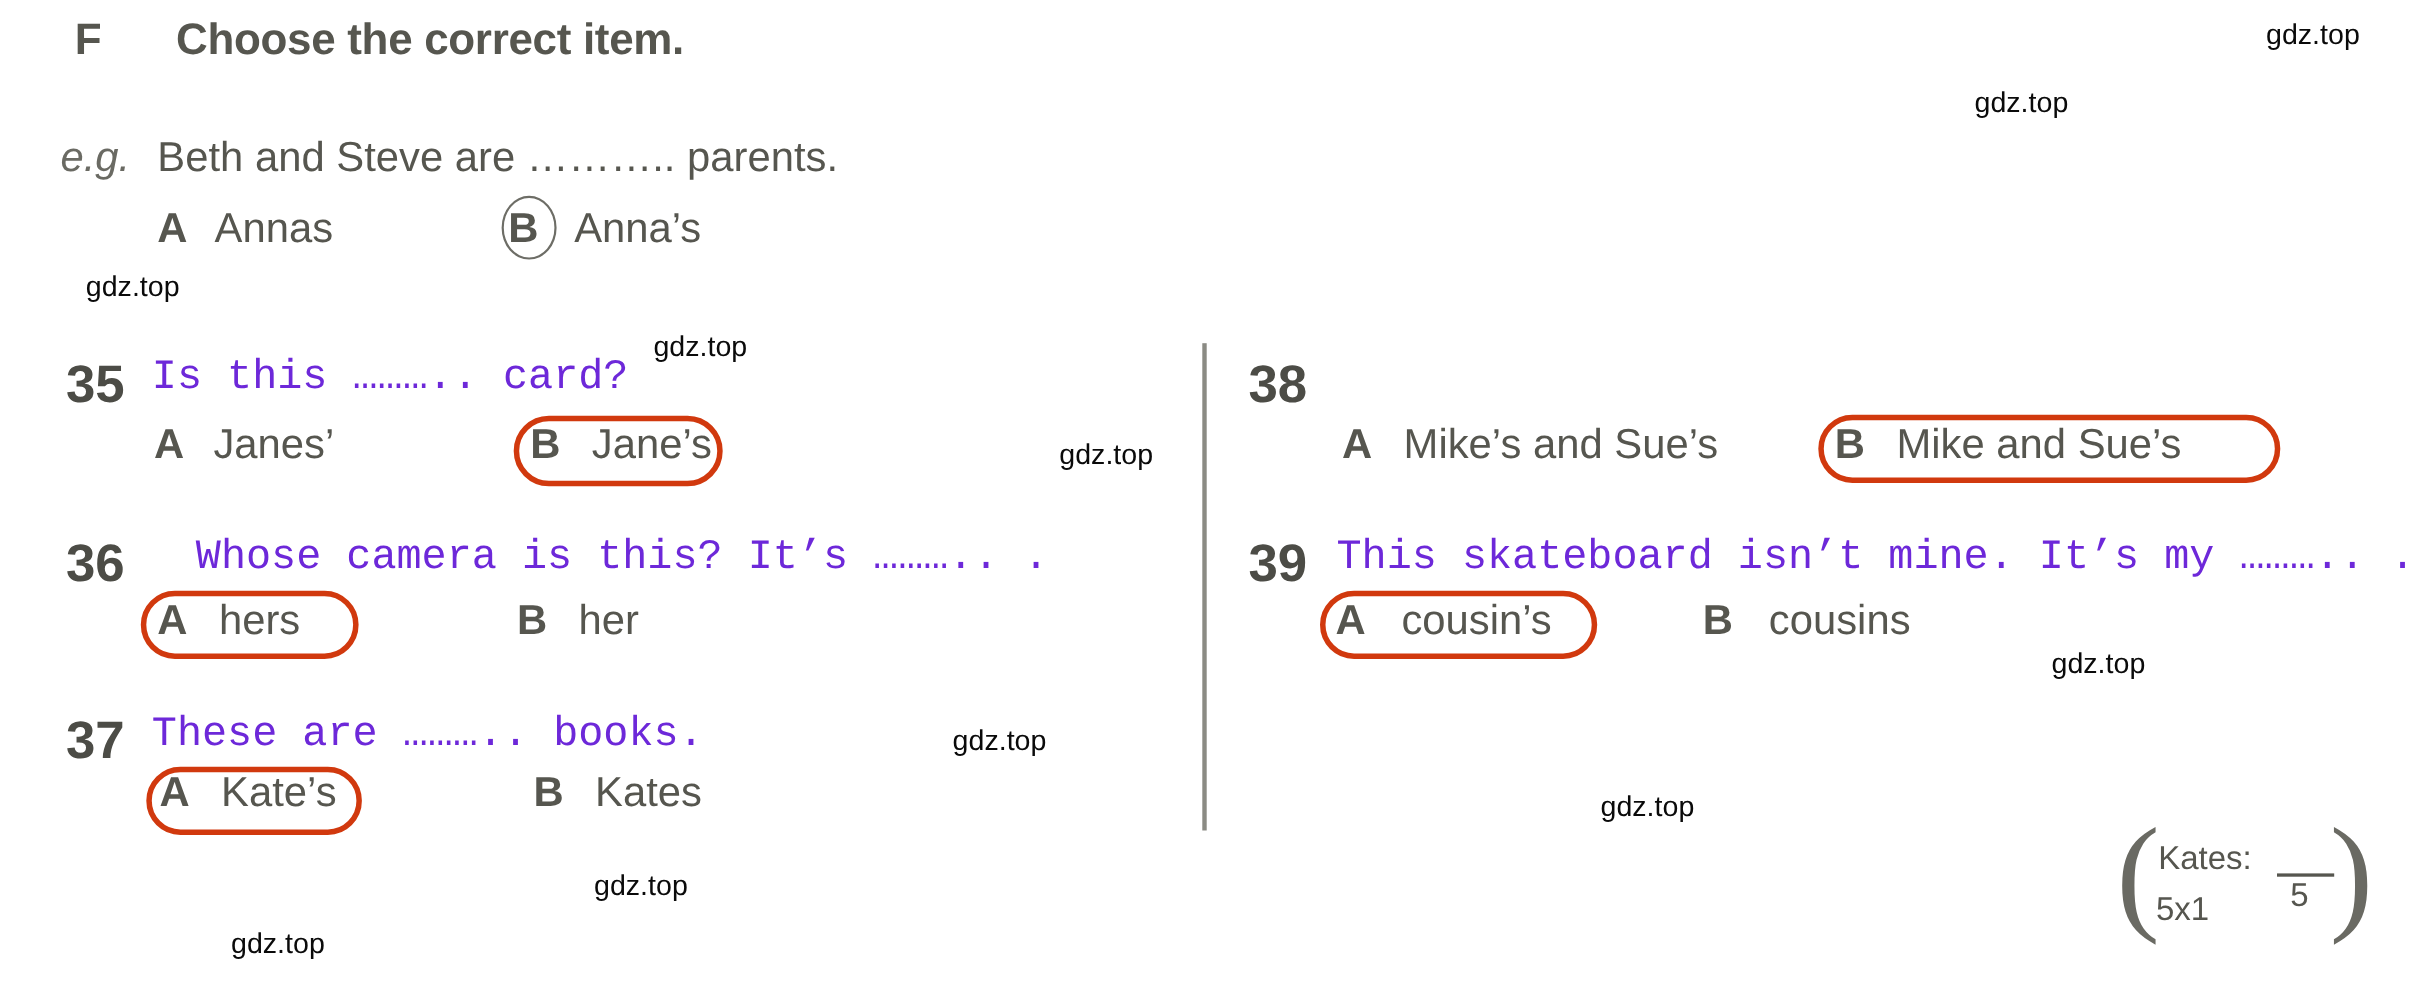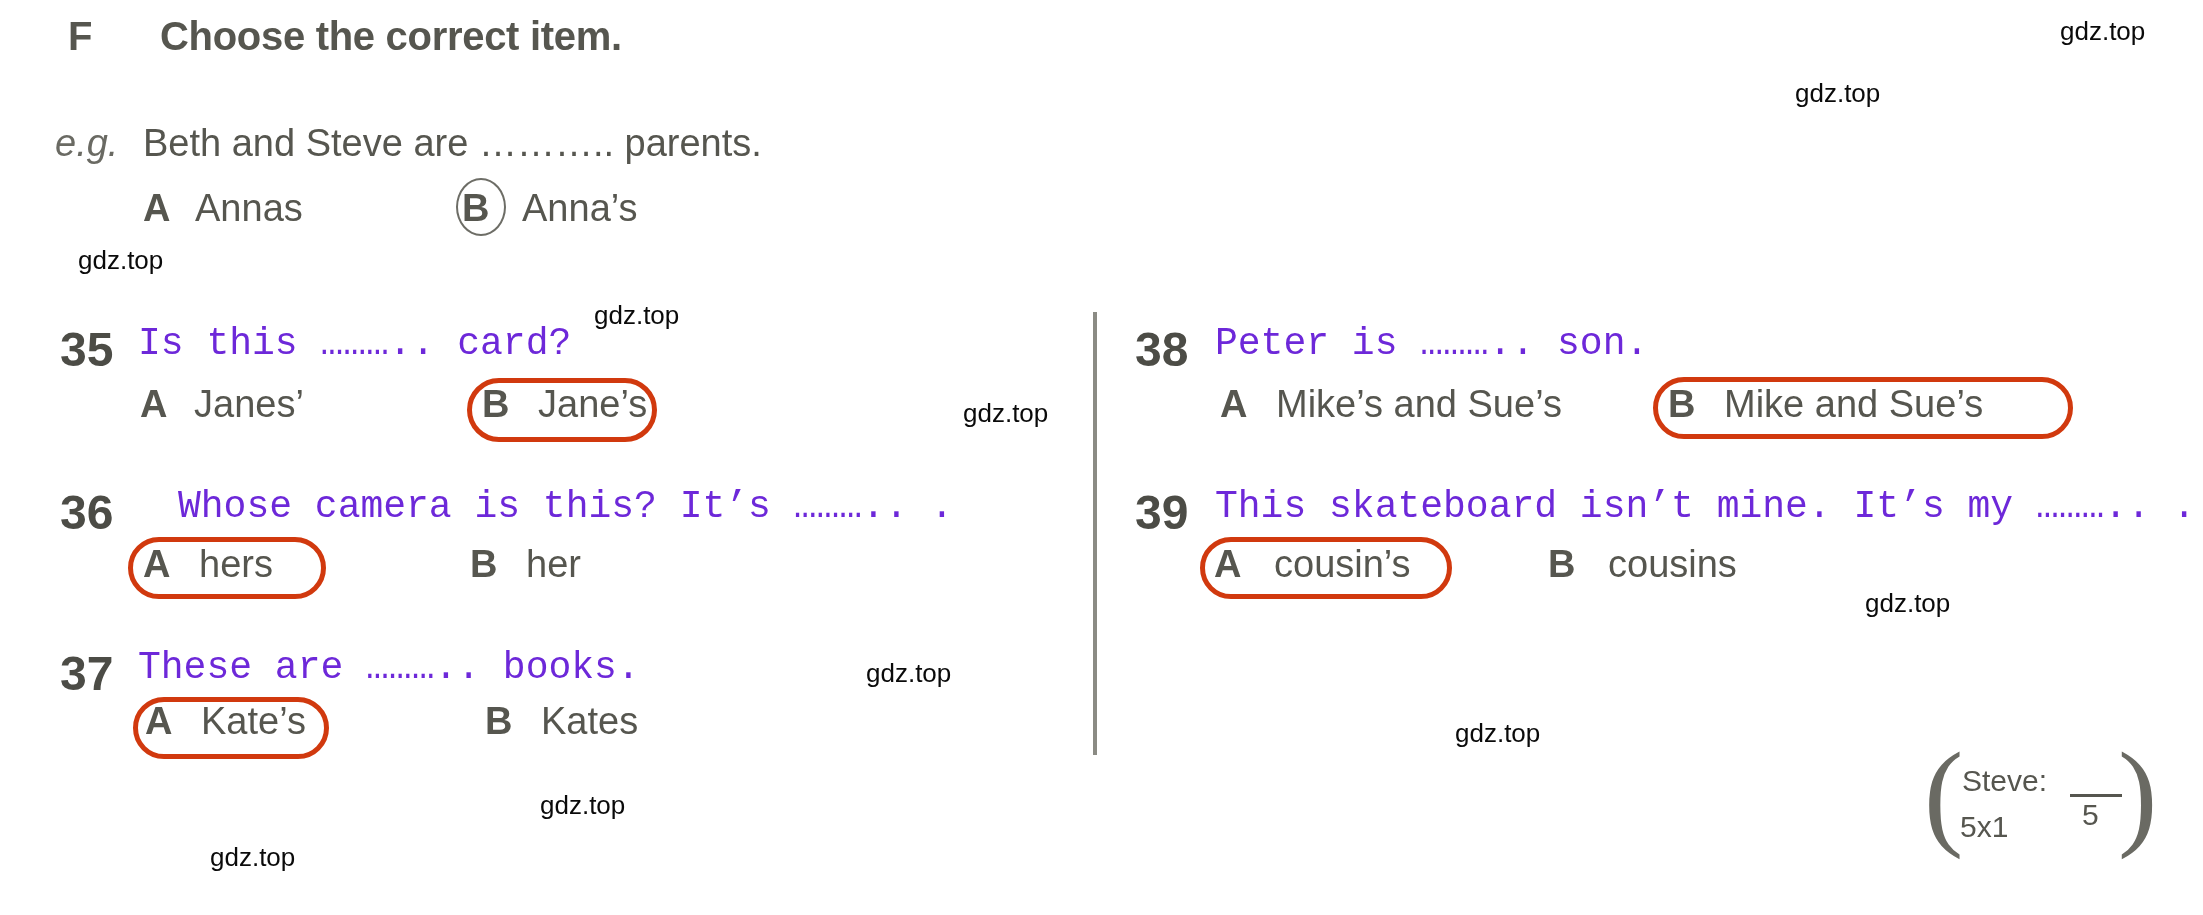--- a/index.html
+++ b/index.html
@@ -209,21 +209,20 @@
     <span class="opt-letter">A</span>
     <span style="margin-left:18px;">Kate’s</span>
   </div>
 
   <div class="abs q-opt" style="left:472px; top:700px;margin-left:13px;">
     <span class="opt-letter">B</span>
     <span style="margin-left:18px;">Kates</span>
   </div>
 
   <div class="abs q-num" style="left:1135px; top:322px;">38</div>
-  <div class="abs q-text" style="left:1215px; top:322px;">Peter is ……….. son.</div>
 
   <div class="abs q-opt" style="left:1220px; top:383px;">
     <span class="opt-letter">A</span>
     <span style="margin-left:18px;">Mike’s and Sue’s</span>
   </div>
 
   <div class="red-oval" style="left:1653px; top:377px; width:420px; height:62px;"></div>
   <div class="abs q-opt" style="left:1668px; top:383px;">
     <span class="opt-letter">B</span>
     <span style="margin-left:18px;">Mike and Sue’s</span>
@@ -239,21 +238,21 @@
   </div>
 
   <div class="abs q-opt" style="left:1548px; top:543px;text-align:right;">
     <span class="opt-letter">B</span>
     <span style="margin-left:22px;">cousins</span>
   </div>
 
   <div id="marks-box">
     <span class="paren" id="marks-paren-left">(</span>
     <span class="paren" id="marks-paren-right">)</span>
-    <span id="marks-label">Steve:</span>
+    <span id="marks-label">Kates:</span>
     <span id="marks-rule"></span>
     <span id="marks-total">5</span>
     <span id="marks-weight">5x1</span>
   </div>
 
   <div id="watermark-layer">
       <div class="watermark" style="left: 2060px; top: 16px; color: rgb(10, 10, 10);">gdz.top</div>
       <div class="watermark" style="left: 1795px; top: 78px; color: rgb(10, 10, 10);">gdz.top</div>
       <div class="watermark" style="left: 78px; top: 245px; color: rgb(10, 10, 10);">gdz.top</div>
       <div class="watermark" style="left: 594px; top: 300px; color: rgb(10, 10, 10);">gdz.top</div>

